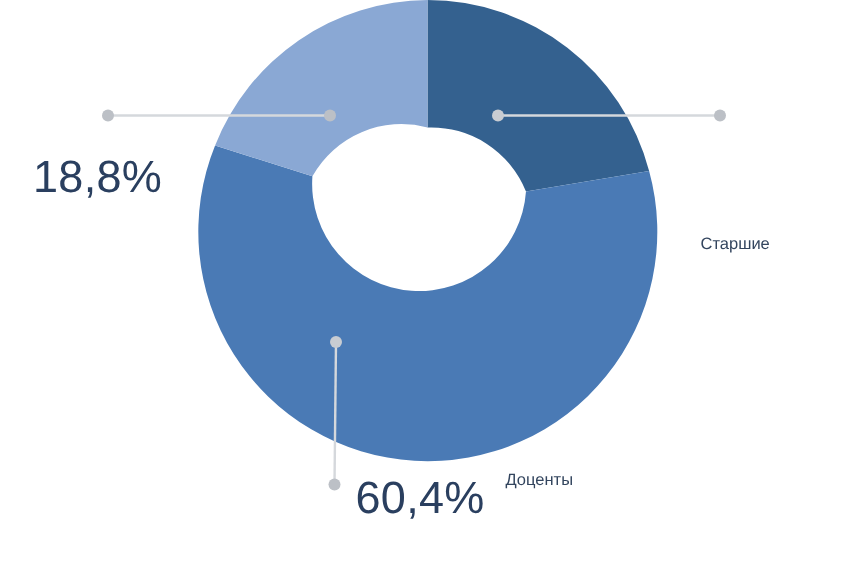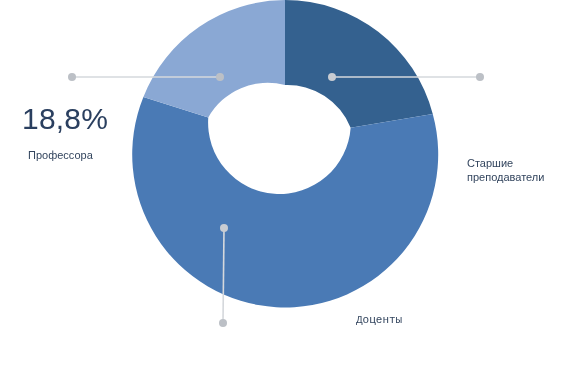--- a/index.html
+++ b/index.html
@@ -44,21 +44,21 @@
     line-height: 1.25;
   }
   
   #pct-professors { left: 22px;  top: 104px; }
   #cat-professors { left: 28px;  top: 149px; }
   
   #pct-senior     { left: 441px; top: 106px; }
   #cat-senior     { left: 443px; top: 157px; margin-left: 24px; }
   
   #pct-docents    { left: 237px; top: 318px; }
-  #cat-docents    { left: 356px; top: 314px; font-family: Liberation Mono, monospace; }
+  #cat-docents    { left: 337px; top: 314px; }
 </style>
 </head>
 <body>
 
 <div id="stage">
 
   <svg id="chart-svg" viewBox="0 0 563 375">
 
     <path fill="#34618f" d="M 285 0
              A 153 153 0 0 1 432.75 113.92
@@ -92,19 +92,19 @@
 
     <g>
       <line x1="224" y1="228" x2="223" y2="323" stroke="#d5d8dc" stroke-width="1.6"></line>
       <circle cx="224" cy="228" r="4" fill="#c8ccd2"></circle>
       <circle cx="223" cy="323" r="4" fill="#bcc0c6"></circle>
     </g>
 
   </svg>
 
   <div class="pct" id="pct-professors">18,8%</div>
-  <div class="cat" id="cat-professors">Профессора</div>
 
-  <div class="cat" id="cat-senior"><span>Старшие</span><br><span>преподаватели</span></div>
+  <div class="cat" id="cat-senior"><span>Старшие</span><br></div>
 
+  <div class="pct" id="pct-docents">60,4%</div>
   <div class="cat" id="cat-docents">Доценты</div>
 
 </div>
 
 </body></html>

